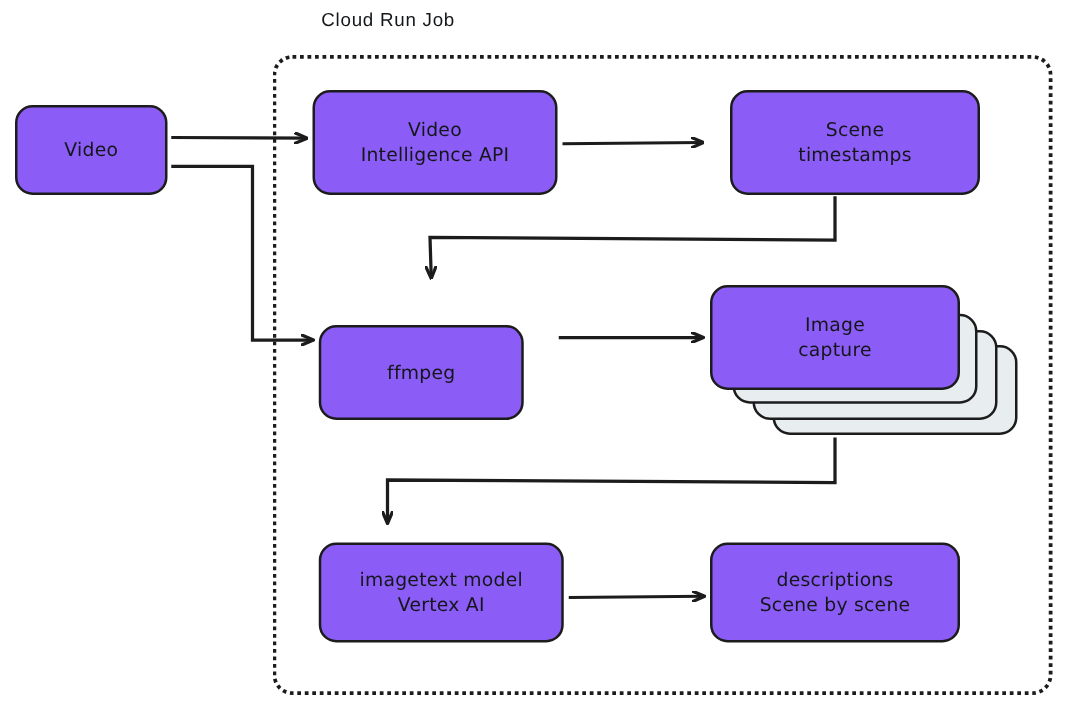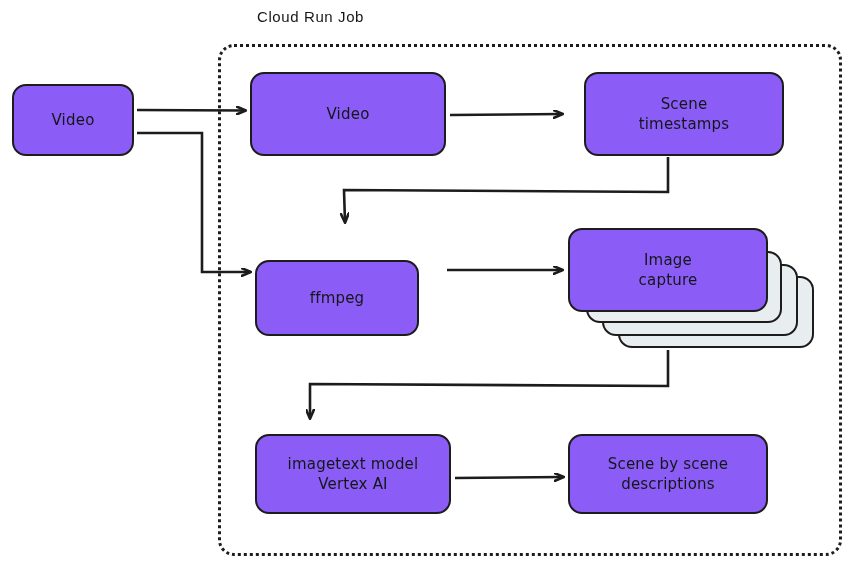--- a/index.html
+++ b/index.html
@@ -103,20 +103,21 @@
     </g>
   </svg>
 
   <div class="node" style="left:12px; top:84px; width:122px; height:72px;">
     <span>Video</span>
   </div>
 
   <div class="node" style="left:250px; top:72px; width:196px; height:84px;">
     <span>
       <span>Video</span>
+      <span>Intelligence API</span>
     </span>
   </div>
 
   <div class="node" style="left:584px; top:72px; width:200px; height:84px;">
     <span>
       <span>Scene</span>
       <span>timestamps</span>
     </span>
   </div>
 
@@ -136,18 +137,18 @@
 
   <div class="node" style="left:568px; top:228px; width:200px; height:84px;">
     <span>
       <span>Image</span>
       <span>capture</span>
     </span>
   </div>
 
   <div class="node" style="left:568px; top:434px; width:200px; height:80px;">
     <span>
+      <span>descriptions</span>
       <span>Scene by scene</span>
-      <span>descriptions</span>
     </span>
   </div>
 
 </div>
 
 </body></html>

